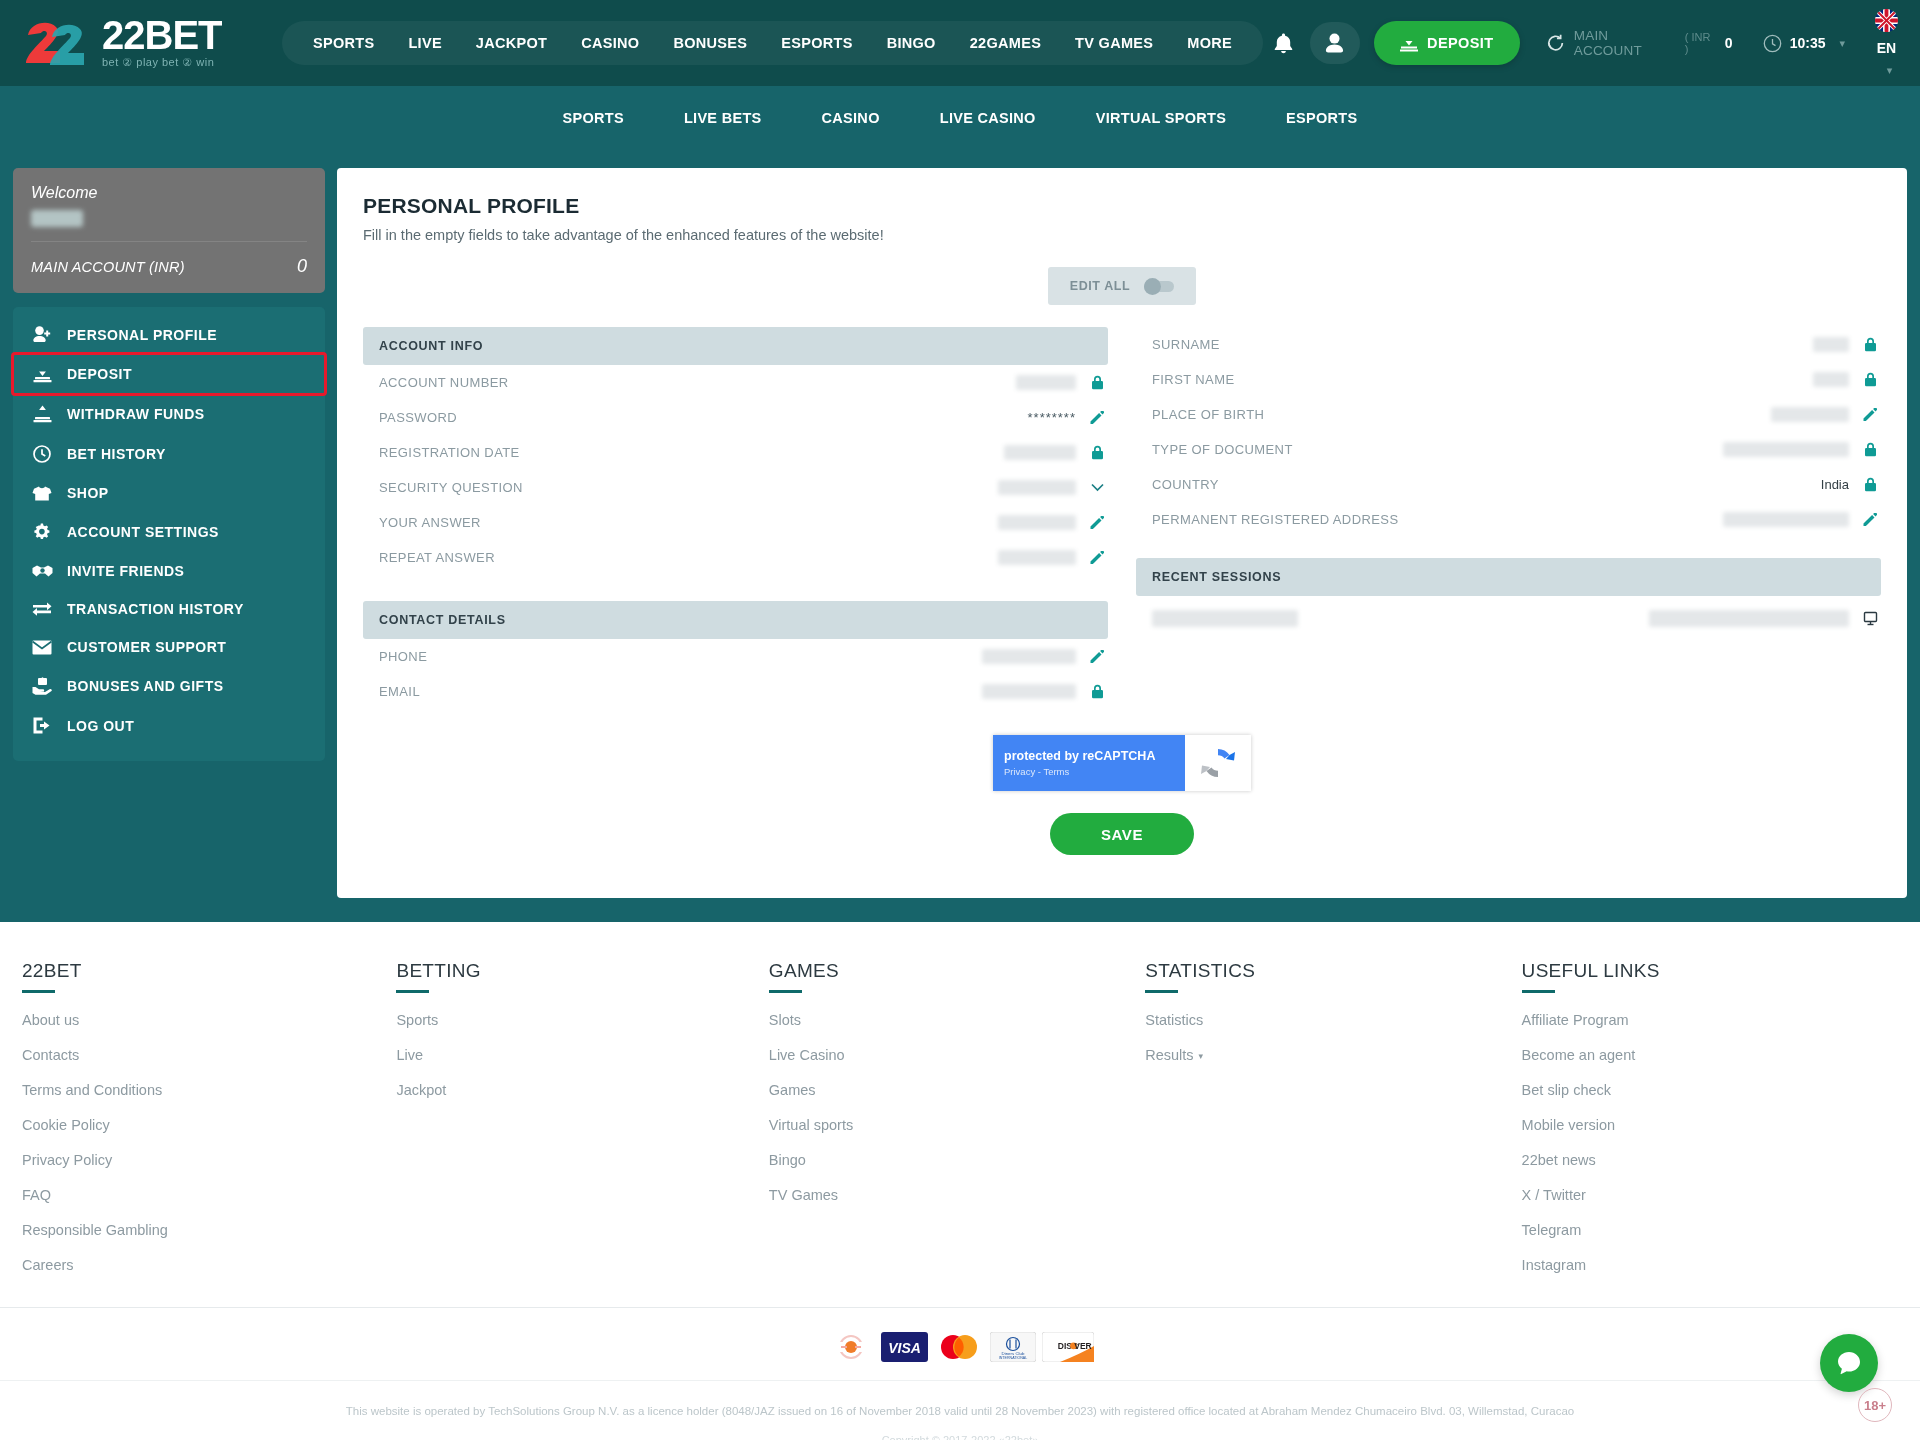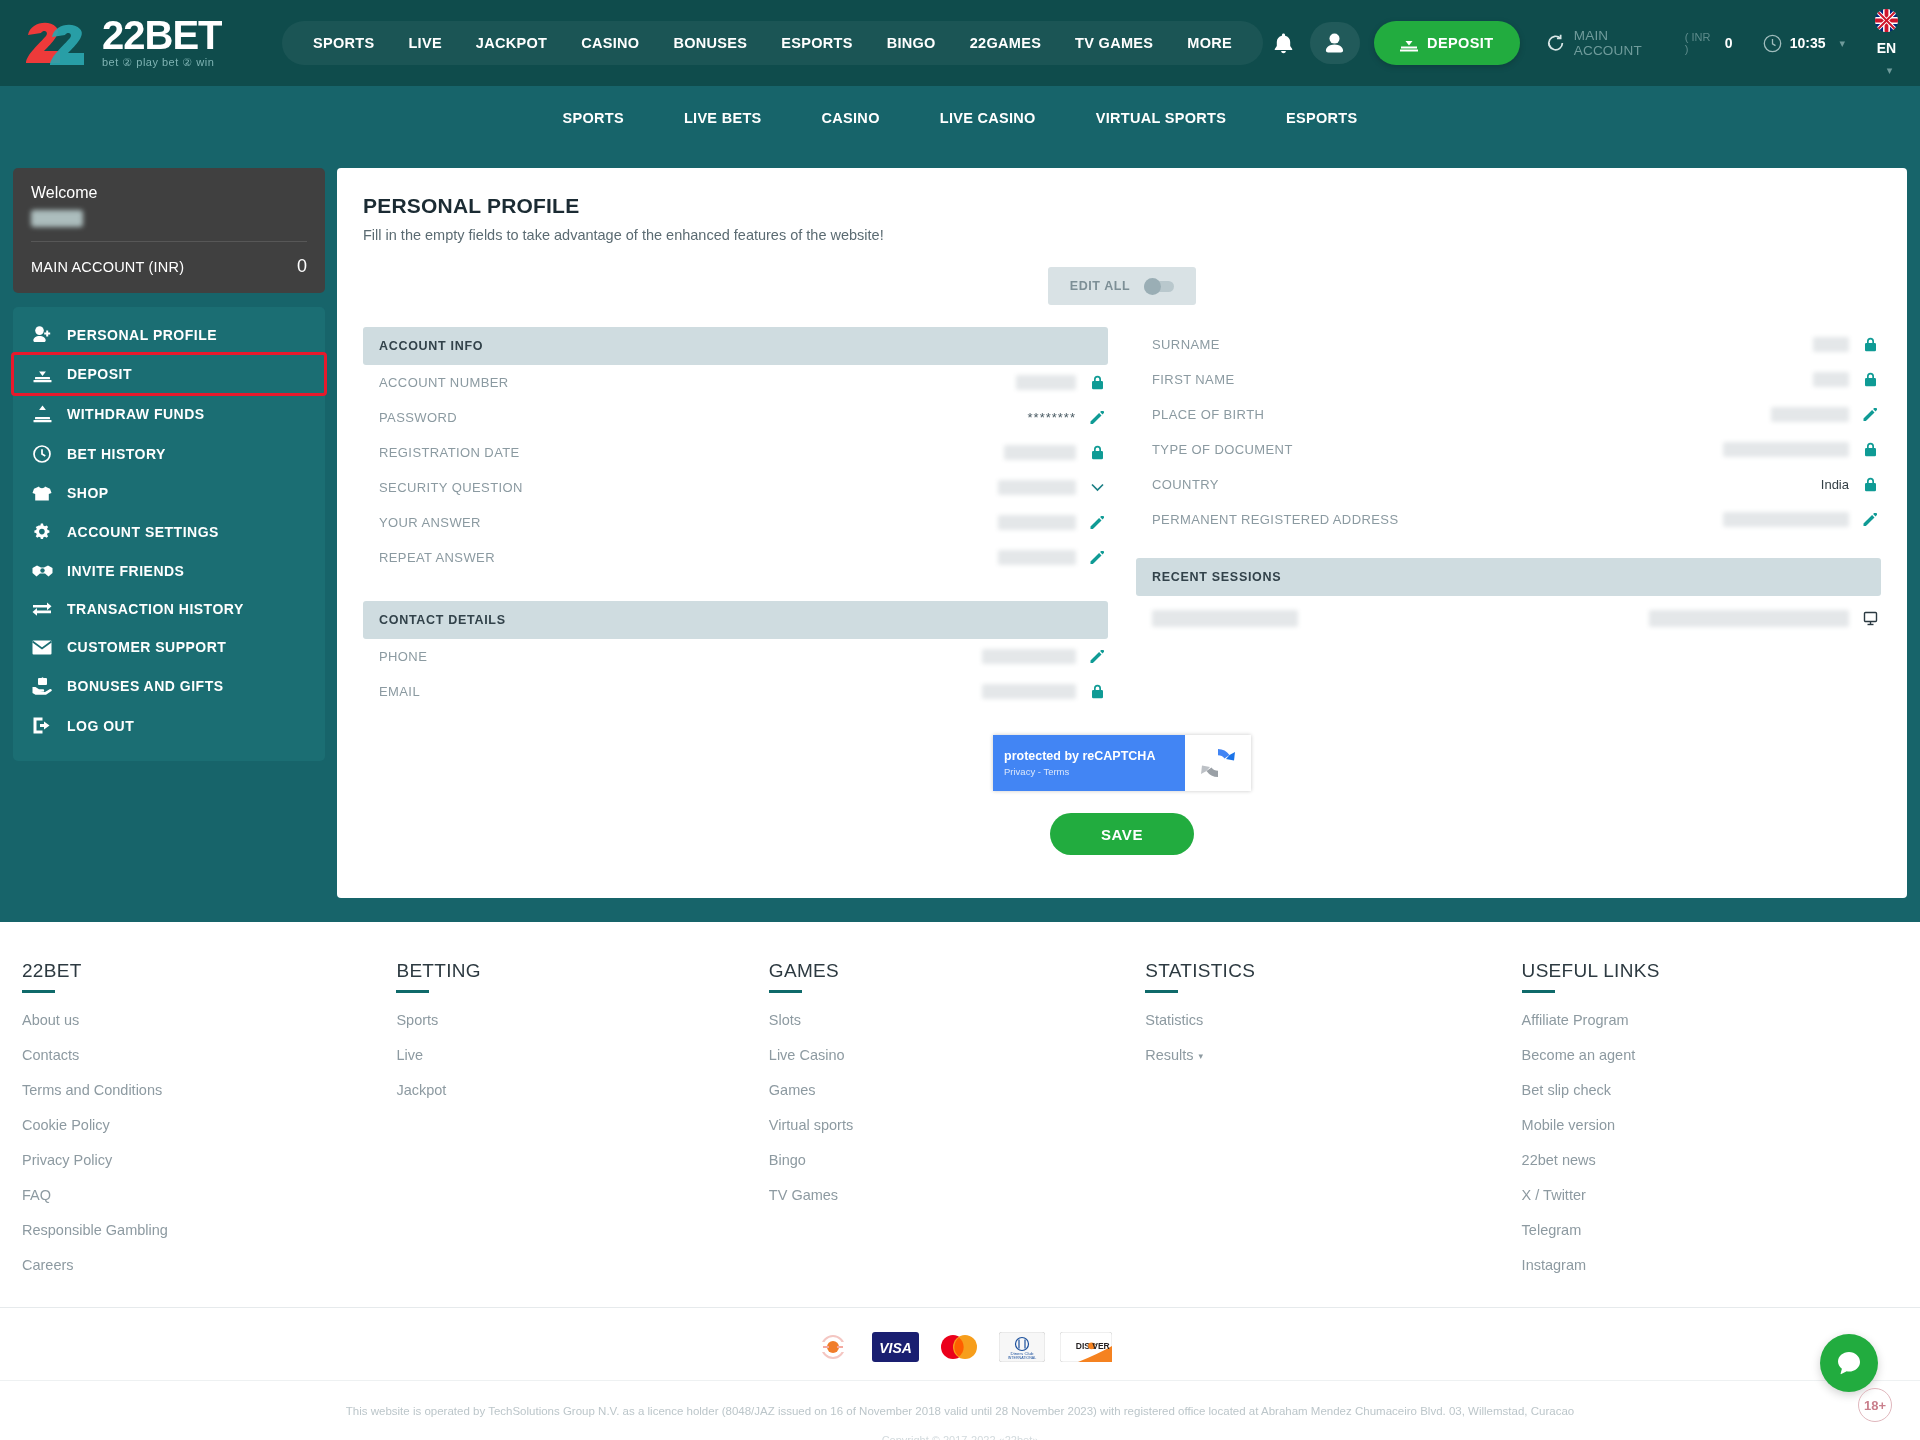--- a/index.html
+++ b/index.html
@@ -89,21 +89,21 @@
     color: #ffffff; font-size: 14.5px; font-weight: 700; text-decoration: none;
     padding: 0 30px; letter-spacing: 0.3px;
   }
 
   
   .page { display: flex; background: #17646a; padding: 18px 0 24px 13px; }
 
   
   .sidebar { width: 312px; flex-shrink: 0; }
   .welcome-card {
-    background: #404040; border-radius: 5px; padding: 16px 18px 0 18px;
+    background: #737373; border-radius: 5px; padding: 16px 18px 0 18px; font-style: italic;
   }
   .welcome-label { color: #ffffff; font-size: 16px; }
   .welcome-redact {
     width: 52px; height: 17px; background: #bfd3d3; border-radius: 3px;
     margin-top: 8px; filter: blur(2.5px); opacity: .85;
   }
   .acct-row {
     display: flex; align-items: center; justify-content: space-between;
     border-top: 1px solid rgba(255,255,255,0.12);
     margin-top: 14px; padding: 14px 0 16px 0;
@@ -198,21 +198,21 @@
   .fcol.c5 { width: 380px; }
   .fh { font-size: 19px; color: #2d3a41; letter-spacing: .3px; }
   .fh-underline { width: 33px; height: 3px; background: #0f6a6a; margin-top: 8px; }
   .flink {
     display: block; font-size: 14.5px; color: #8d9aa1; margin-top: 19px;
     text-decoration: none; cursor: pointer;
   }
   .flink .caret { font-size: 9px; margin-left: 5px; vertical-align: middle; }
 
   .pay-divider { border-top: 1px solid #e6eaec; margin-top: 34px; }
-  .payrow { display: flex; justify-content: center; gap: 15px; padding: 24px 0 18px 0; }
+  .payrow { display: flex; justify-content: center; gap: 6px; padding: 24px 0 18px 0; }
   .pay { height: 30px; display:block; }
 
   .legal-divider { border-top: 1px solid #eef1f2; }
   .legal {
     text-align: center; font-size: 11.5px; color: #bcc6ca; padding: 22px 60px 0 60px;
     line-height: 17px;
   }
   .copy { text-align: center; font-size: 11px; color: #d2dadd; padding-top: 14px; }
 
   .chat-fab {

